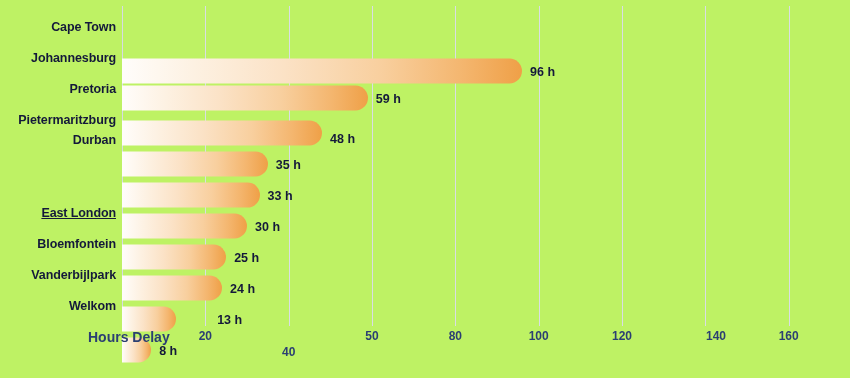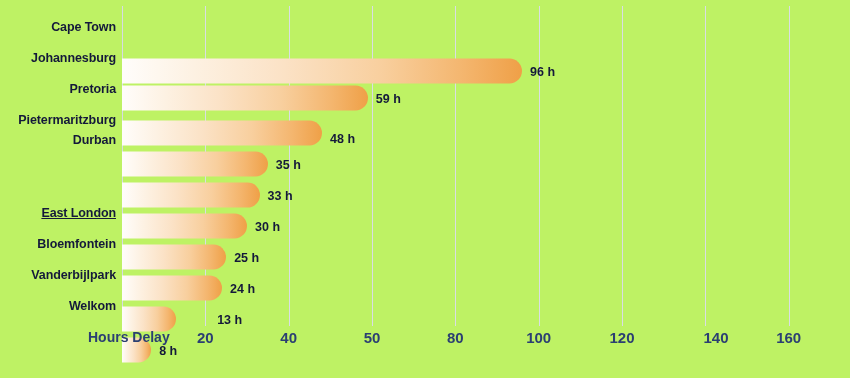--- a/index.html
+++ b/index.html
@@ -99,21 +99,21 @@
     font-weight: bold;
     color: #14193a;
     margin-left: 8px;
     white-space: nowrap;
   }
 
   
   .tick-label {
     position: absolute;
     top: 329px;
-    font-size: 15px;
+    font-size: 12px;
     font-weight: bold;
     color: #2b3f72;
     transform: translateX(-50%);
     white-space: nowrap;
   }
   .axis-title {
     position: absolute;
     top: 329px;
     left: 88px;
     font-size: 14px;
@@ -188,21 +188,21 @@
         <div class="bar" style="width: 54.1667px;"></div>
         <span class="bar-value">13 h</span>
       </div>
       <div class="bar-row" style="top: 300px;">
         <div class="bar" style="width: 29.1667px;"></div>
         <span class="bar-value">8 h</span>
       </div>
     </div>
 
 <div class="tick-label" style="left: 205.333px;">20</div>
-    <div class="tick-label" style="left: 288.667px;">40</div>
+    <div class="tick-label" style="left: 288.667px; margin-top: 16px;">40</div>
     <div class="tick-label" style="left: 372px;">50</div>
     <div class="tick-label" style="left: 455.333px;">80</div>
     <div class="tick-label" style="left: 538.667px;">100</div>
     <div class="tick-label" style="left: 622px;">120</div>
     <div class="tick-label" style="left: 716px;">140</div>
     <div class="tick-label" style="left: 788.667px;">160</div>
     <div class="axis-title">Hours Delay</div>
   </div>
 
 </body></html>

